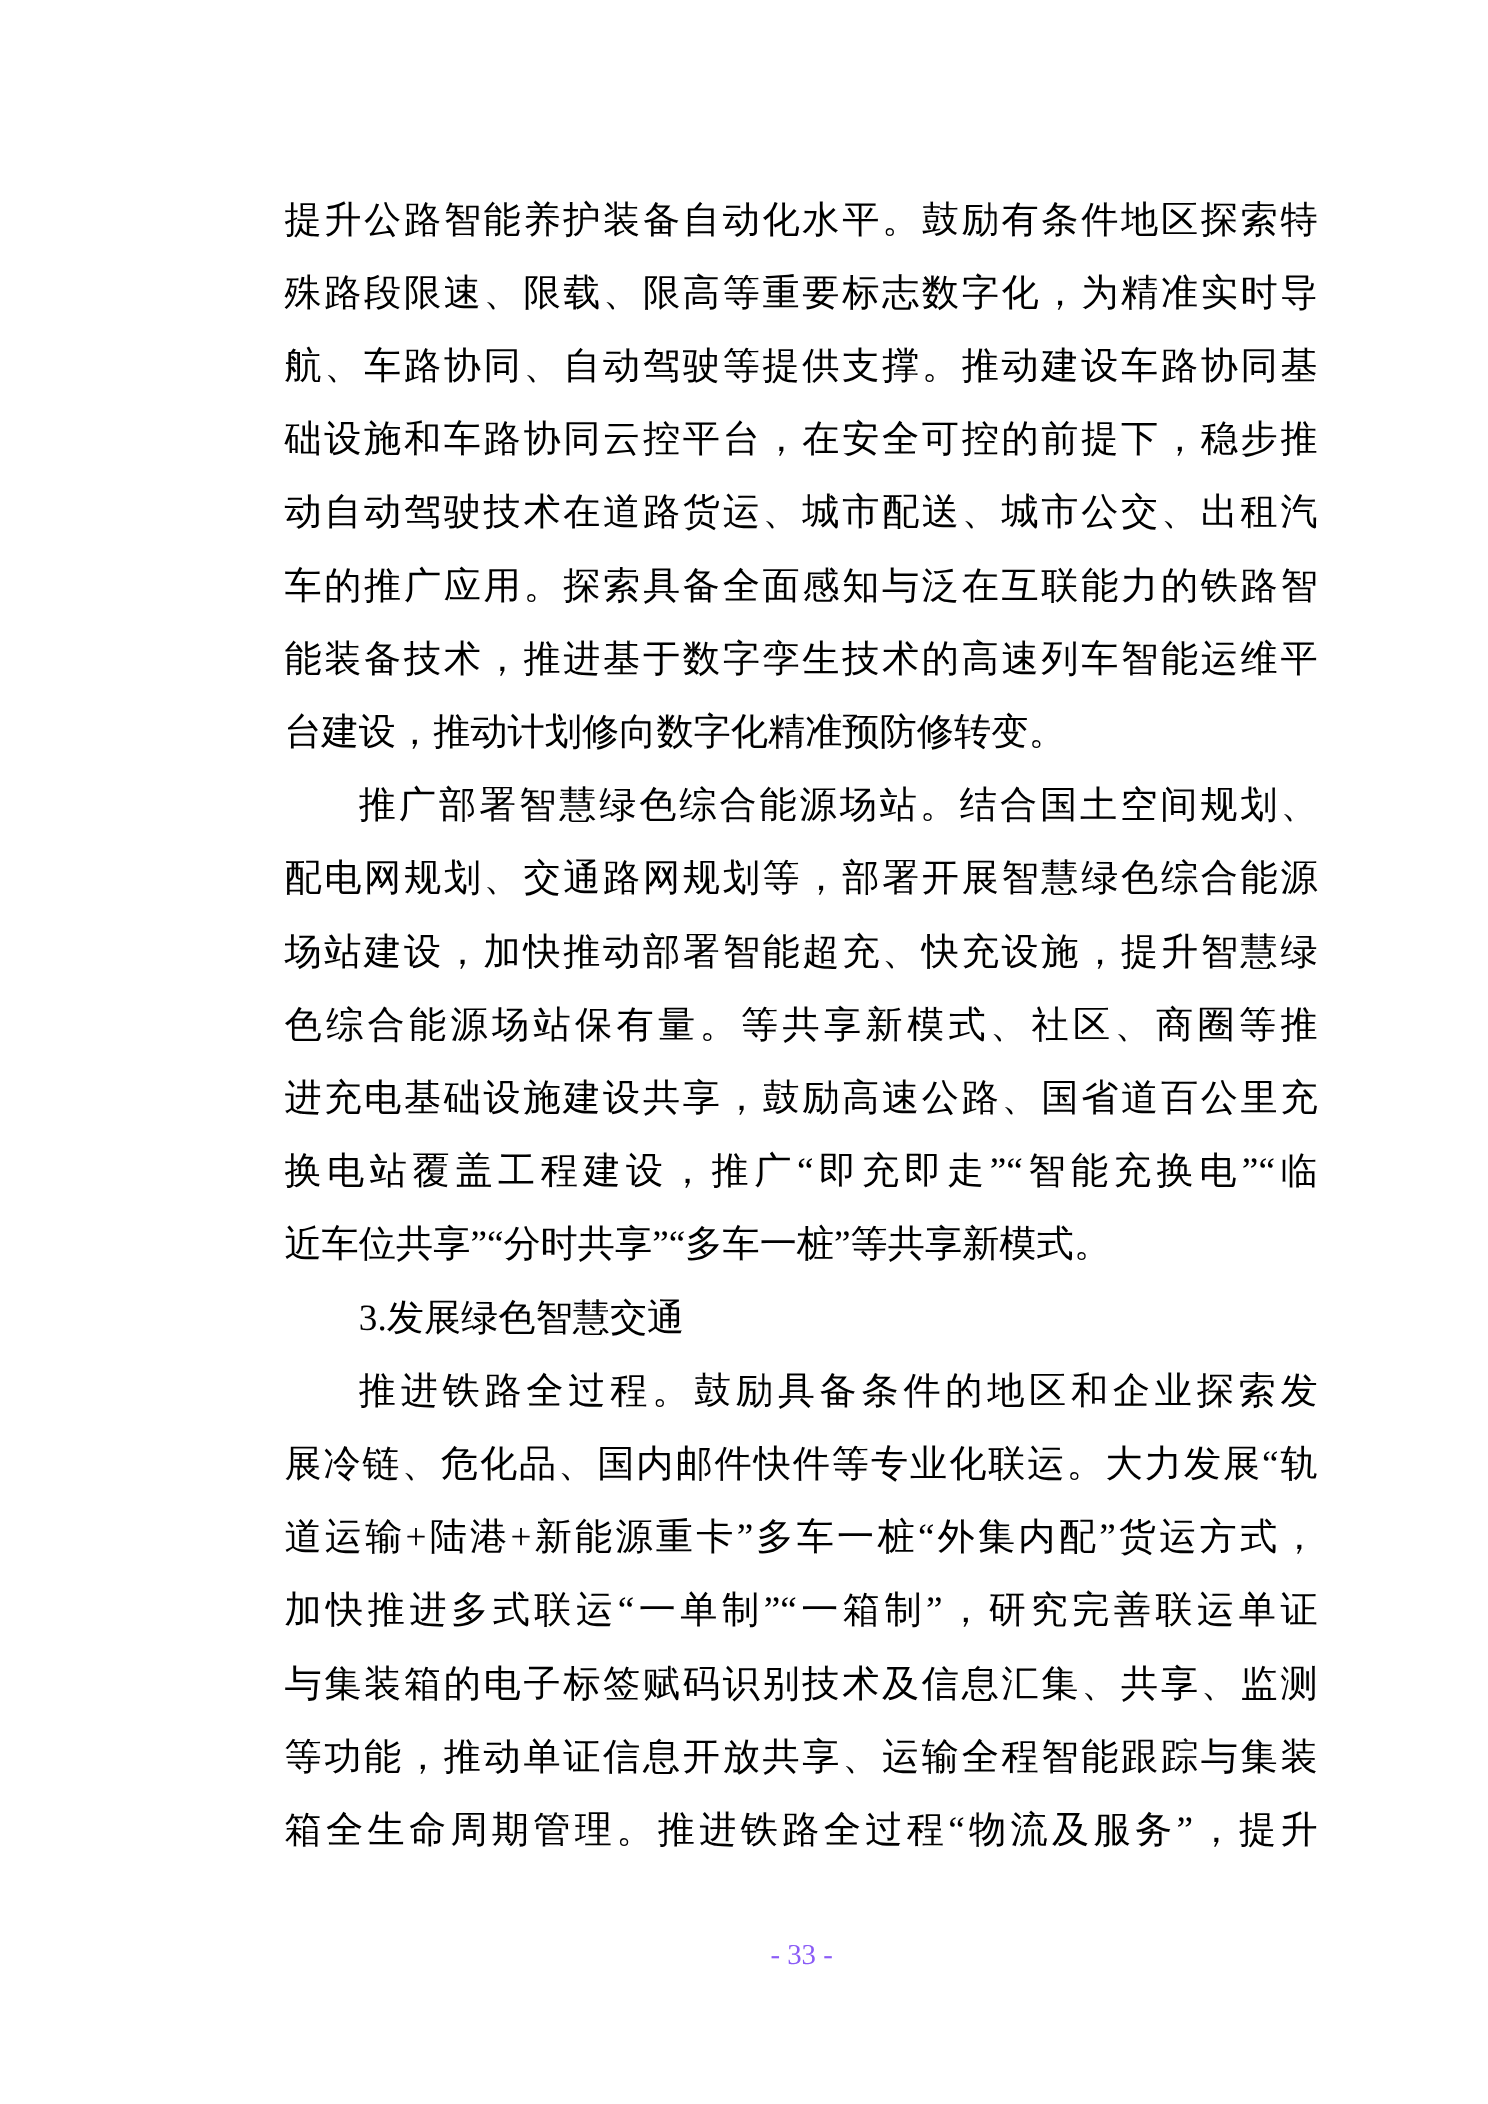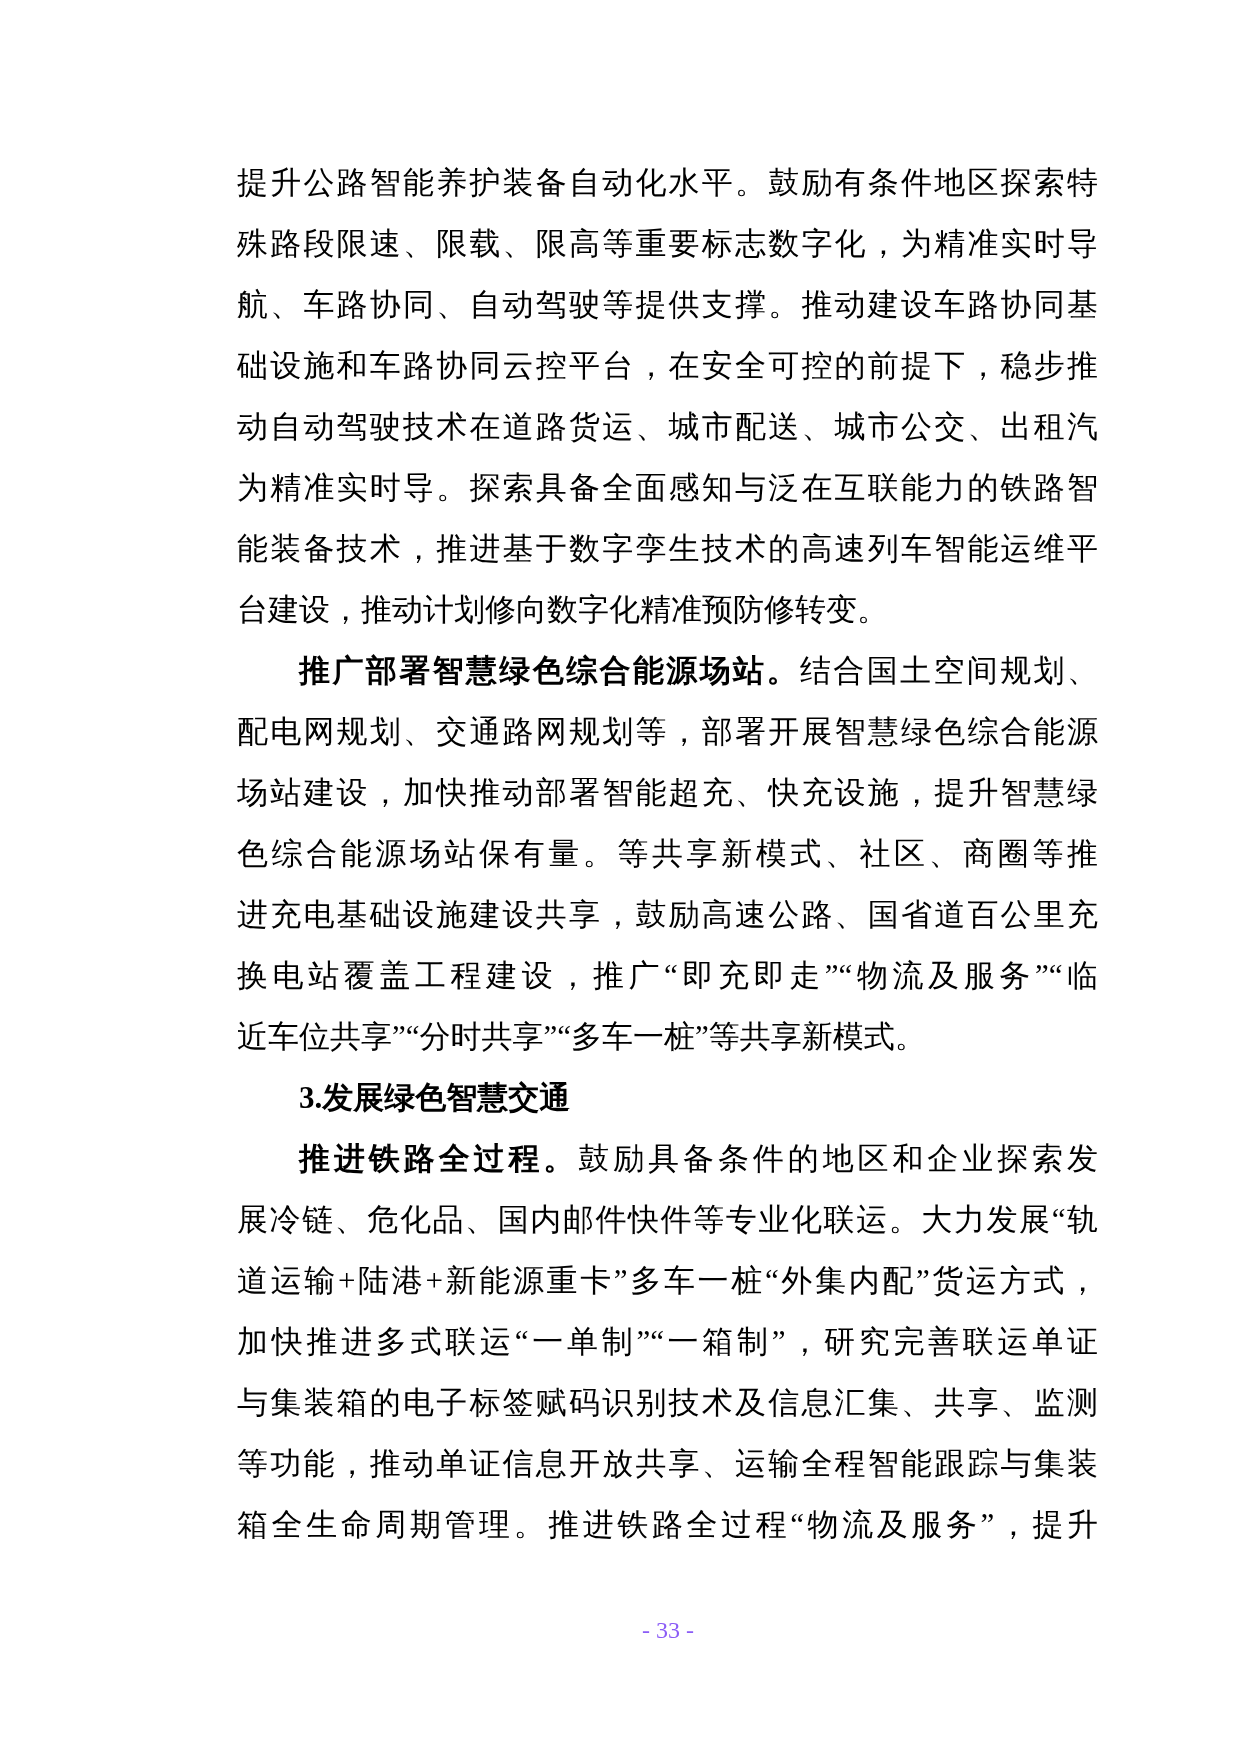--- a/index.html
+++ b/index.html
@@ -32,21 +32,21 @@
     font-weight: 400;
     
   }
   .line.fill {
     text-align-last: justify;
   }
   .line.indent {
     text-indent: 62px;
   }
   .lead {
-    font-weight: 700;
+    font-weight: 400;
   }
   .footer {
     position: absolute;
     left: 0;
     top: 1612px;
     width: 100%;
     text-align: center;
     font-size: 24px;
     line-height: 36px;
     color: #8b5cf6;
@@ -56,29 +56,29 @@
 </head>
 <body>
 
 <div class="page">
   <div class="text-block">
     <div class="line fill"><span class="lead"></span><span>提升公路智能养护装备自动化水平。鼓励有条件地区探索特</span></div>
     <div class="line fill"><span class="lead"></span><span>殊路段限速、限载、限高等重要标志数字化，为精准实时导</span></div>
     <div class="line fill"><span class="lead"></span><span>航、车路协同、自动驾驶等提供支撑。推动建设车路协同基</span></div>
     <div class="line fill"><span class="lead"></span><span>础设施和车路协同云控平台，在安全可控的前提下，稳步推</span></div>
     <div class="line fill"><span class="lead"></span><span>动自动驾驶技术在道路货运、城市配送、城市公交、出租汽</span></div>
-    <div class="line fill"><span class="lead"></span><span>为精准实时导。探索具备全面感知与泛在互联能力的铁路智</span></div>
+    <div class="line fill"><span class="lead"></span><span>车的推广应用。探索具备全面感知与泛在互联能力的铁路智</span></div>
     <div class="line fill"><span class="lead"></span><span>能装备技术，推进基于数字孪生技术的高速列车智能运维平</span></div>
     <div class="line"><span class="lead"></span><span>台建设，推动计划修向数字化精准预防修转变。</span></div>
     <div class="line fill indent"><span class="lead">推广部署智慧绿色综合能源场站。</span><span>结合国土空间规划、</span></div>
     <div class="line fill"><span class="lead"></span><span>配电网规划、交通路网规划等，部署开展智慧绿色综合能源</span></div>
     <div class="line fill"><span class="lead"></span><span>场站建设，加快推动部署智能超充、快充设施，提升智慧绿</span></div>
     <div class="line fill"><span class="lead"></span><span>色综合能源场站保有量。等共享新模式、社区、商圈等推</span></div>
     <div class="line fill"><span class="lead"></span><span>进充电基础设施建设共享，鼓励高速公路、国省道百公里充</span></div>
-    <div class="line fill"><span class="lead"></span><span>换电站覆盖工程建设，推广“即充即走”“物流及服务”“临</span></div>
+    <div class="line fill"><span class="lead"></span><span>换电站覆盖工程建设，推广“即充即走”“智能充换电”“临</span></div>
     <div class="line"><span class="lead"></span><span>近车位共享”“分时共享”“多车一桩”等共享新模式。</span></div>
     <div class="line indent"><span class="lead">3.发展绿色智慧交通</span><span></span></div>
     <div class="line fill indent"><span class="lead">推进铁路全过程。</span><span>鼓励具备条件的地区和企业探索发</span></div>
     <div class="line fill"><span class="lead"></span><span>展冷链、危化品、国内邮件快件等专业化联运。大力发展“轨</span></div>
     <div class="line fill"><span class="lead"></span><span>道运输+陆港+新能源重卡”多车一桩“外集内配”货运方式，</span></div>
     <div class="line fill"><span class="lead"></span><span>加快推进多式联运“一单制”“一箱制”，研究完善联运单证</span></div>
     <div class="line fill"><span class="lead"></span><span>与集装箱的电子标签赋码识别技术及信息汇集、共享、监测</span></div>
     <div class="line fill"><span class="lead"></span><span>等功能，推动单证信息开放共享、运输全程智能跟踪与集装</span></div>
     <div class="line fill"><span class="lead"></span><span>箱全生命周期管理。推进铁路全过程“物流及服务”，提升</span></div>
   </div>

